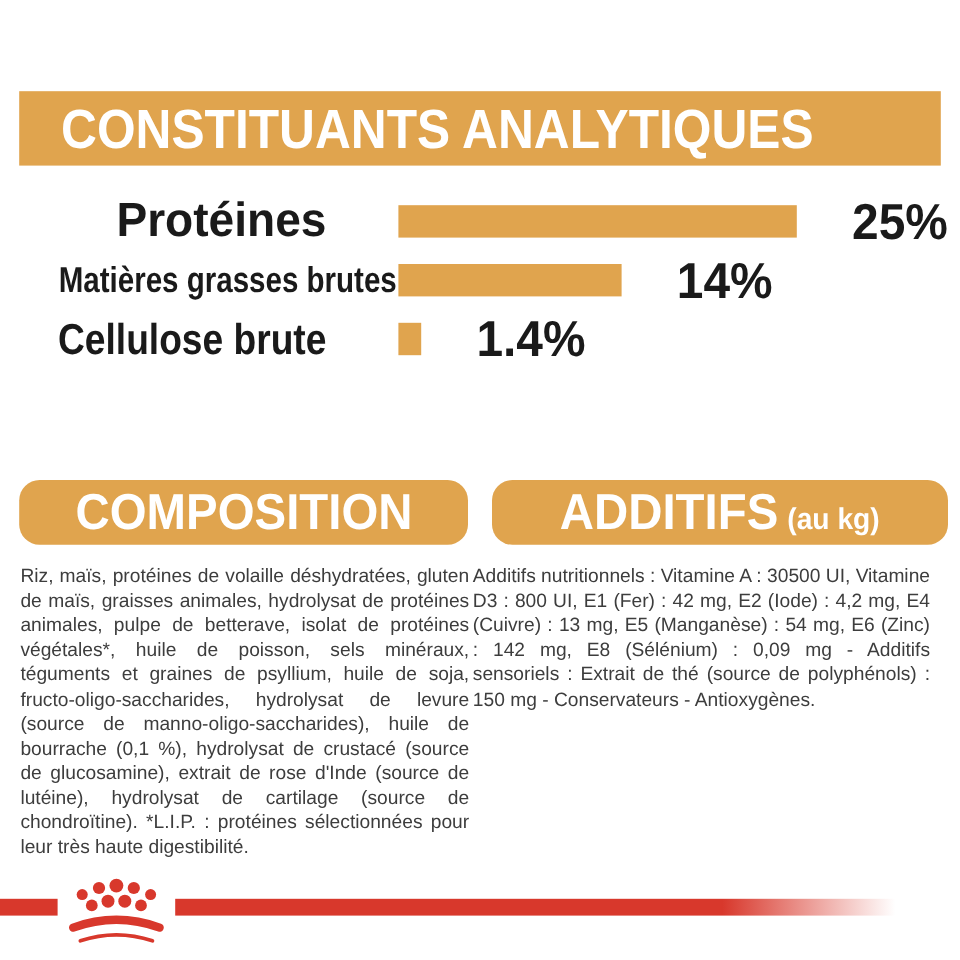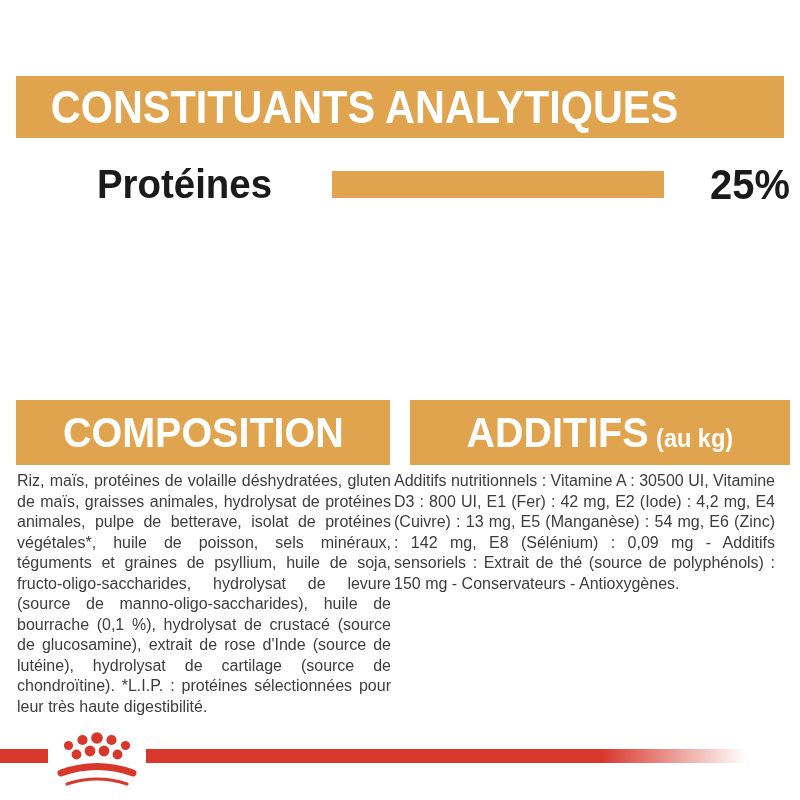--- a/index.html
+++ b/index.html
@@ -52,23 +52,23 @@
   }
   .chart-value {
     margin-left: 14px;
     font-size: 42px; font-weight: bold; color: var(--chart-text);
     transform: scaleX(0.95); transform-origin: left center;
     white-space: nowrap;
   }
 
   
   .section-header {
-    position: absolute; top: 400px; height: 65px;
+    position: absolute; top: 400px; height: 54px;
     background: var(--orange);
-    display: flex; align-items: center; justify-content: center;
+    display: flex; align-items: center; justify-content: center; border-radius: 17px;
   }
   .composition-header { left: 16px; width: 374px; }
   .additifs-header { left: 410px; width: 380px; }
   .section-header .sec-text {
     color: var(--white); font-size: 42px; font-weight: bold;
     transform: scaleX(0.94); transform-origin: center center;
     white-space: nowrap;
   }
   .section-header .sec-suffix {
     font-size: 25px; font-weight: bold; margin-left: 8px;
@@ -105,20 +105,30 @@
 <div class="top-header">
   <span class="hdr-text">CONSTITUANTS ANALYTIQUES</span>
 </div>
 
 <div class="chart">
   <div class="chart-row">
     <div class="chart-label lbl-0">Protéines</div>
     <div class="bar" style="width: 332px; background: rgb(224, 164, 78);"></div>
     <div class="chart-value">25%</div>
   </div>
+  <div class="chart-row">
+    <div class="chart-label lbl-1">Matières grasses brutes</div>
+    <div class="bar" style="width: 186px; background: rgb(224, 164, 78);"></div>
+    <div class="chart-value">14%</div>
+  </div>
+  <div class="chart-row">
+    <div class="chart-label lbl-2">Cellulose brute</div>
+    <div class="bar" style="width: 19px; background: rgb(224, 164, 78);"></div>
+    <div class="chart-value">1.4%</div>
+  </div>
 </div>
 
 <div class="section-header composition-header">
   <span class="sec-text">COMPOSITION</span>
 </div>
 <div class="body-text composition-body">Riz, maïs, protéines de volaille déshydratées, gluten de maïs, graisses animales, hydrolysat de protéines animales, pulpe de betterave, isolat de protéines végétales*, huile de poisson, sels minéraux, téguments et graines de psyllium, huile de soja, fructo-oligo-saccharides, hydrolysat de levure (source de manno-oligo-saccharides), huile de bourrache (0,1 %), hydrolysat de crustacé (source de glucosamine), extrait de rose d'Inde (source de lutéine), hydrolysat de cartilage (source de chondroïtine). *L.I.P. : protéines sélectionnées pour leur très haute digestibilité.</div>
 
 <div class="section-header additifs-header">
   <span class="sec-text"><span>ADDITIFS</span><span class="sec-suffix">(au kg)</span></span>
 </div>

